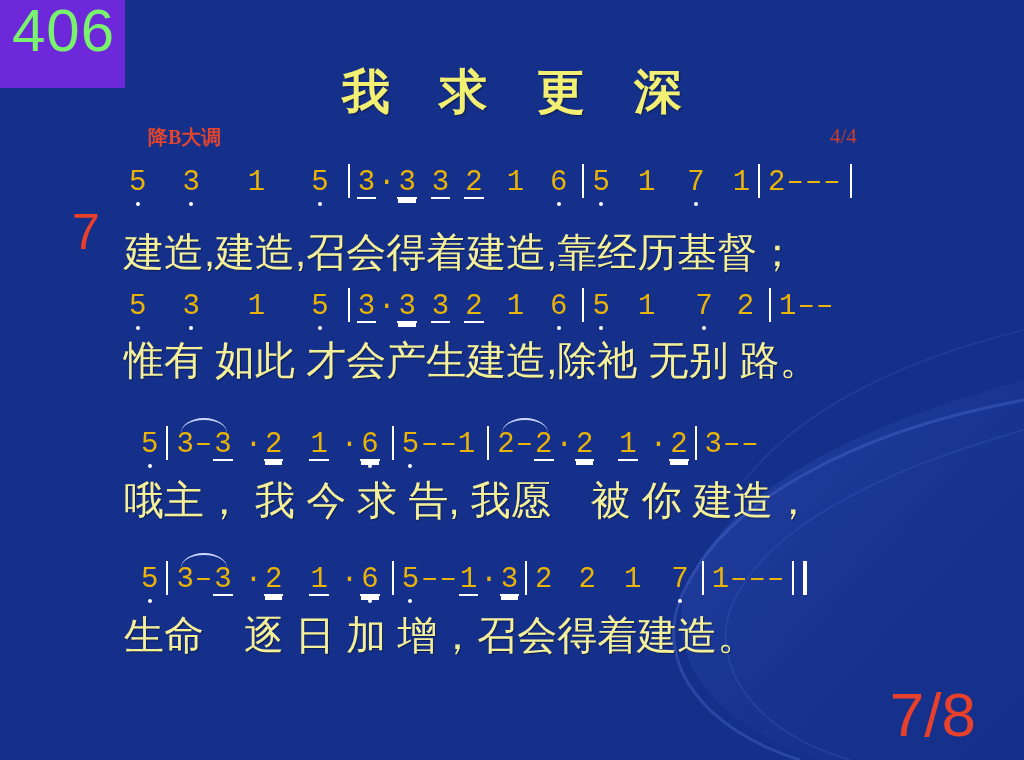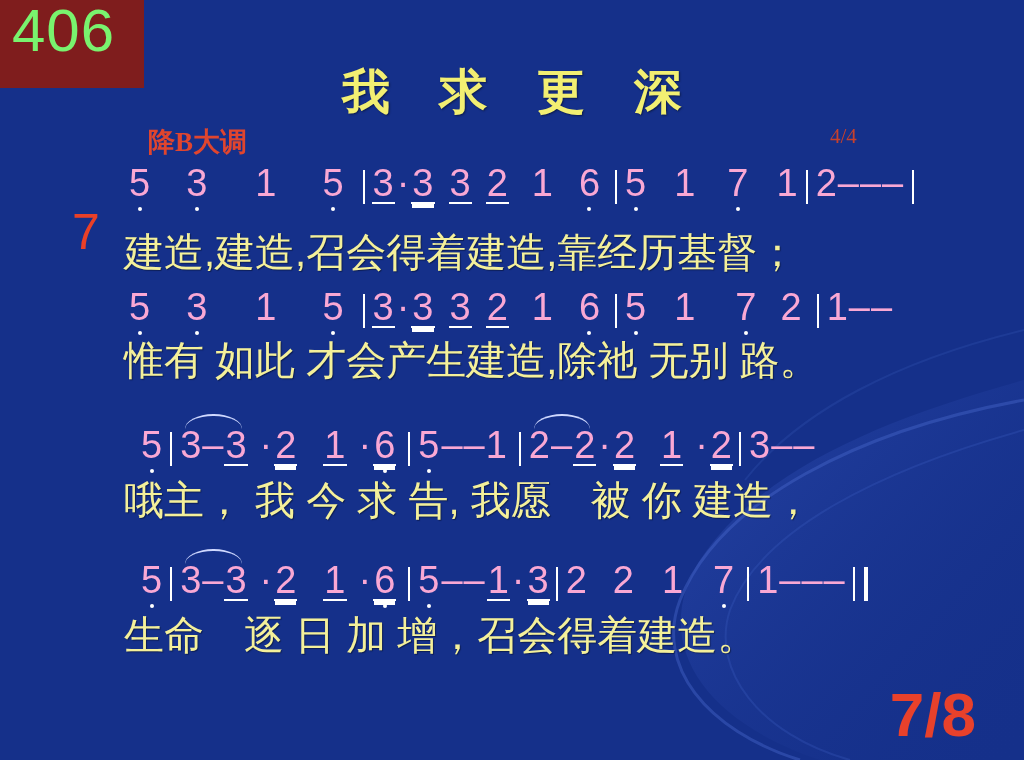--- a/index.html
+++ b/index.html
@@ -19,22 +19,22 @@
       linear-gradient(180deg, #091436 0%, #16307f 30%, #1b3a93 52%, #132a६b 75%, #0a1538 100%);
     background-color: #15308a;
   }
   
   .bg-deco { position: absolute; inset: 0; pointer-events: none; }
 
   
   #hymn-badge {
     position: absolute;
     left: 0; top: 0;
-    width: 144px; height: 88px;
-    background: #7f1d1d;
+    width: 125px; height: 88px;
+    background: #6d28d9;
   }
   #hymn-badge .num {
     position: absolute;
     left: 12px; top: -4px;
     font-size: 60px;
     color: #79f36e;
     letter-spacing: 1px;
     font-family: "Liberation Sans", sans-serif;
   }
 
@@ -48,21 +48,21 @@
     color: #f2ef72;
     letter-spacing: 18px;
     text-indent: 18px;
     text-shadow: 1px 1px 2px rgba(0,0,0,0.45);
   }
 
   
   #key-sig {
     position: absolute;
     left: 148px; top: 124px;
-    font-size: 27px;
+    font-size: 20px;
     color: #e0452e;
     font-family: "Liberation Serif", serif;
     font-weight: bold;
   }
   #meter {
     position: absolute;
     left: 830px; top: 124px;
     font-size: 21px;
     color: #c8402c;
     font-family: "Liberation Serif", serif;
@@ -76,23 +76,23 @@
     color: #ea4027;
     font-family: "Liberation Sans", sans-serif;
   }
 
   
   .stave {
     position: absolute;
     left: 0; right: 0;
   }
   .notation {
-    color: #f9a8d4;
-    font-family: Liberation Sans, sans-serif;
-    font-size: 38px;
+    color: #eab308;
+    font-family: Liberation Mono, monospace;
+    font-size: 29px;
     white-space: nowrap;
     line-height: 1;
     height: 44px;
   }
   .lyrics {
     color: #f4f09a;
     font-size: 40px;
     white-space: nowrap;
     line-height: 1;
     text-shadow: 1px 1px 1px rgba(0,0,0,0.4);
@@ -157,21 +157,20 @@
     border-radius: 50% 50% 0 0 / 100% 100% 0 0;
   }
 
   
   #page-indicator {
     position: absolute;
     right: 48px; bottom: 10px;
     font-size: 62px;
     color: #e8412b;
     font-family: "Liberation Sans", sans-serif;
-    font-weight: bold;
   }
 </style>
 </head>
 <body>
 
 <div id="slide">
 
   <svg class="bg-deco" width="1024" height="760" viewBox="0 0 1024 760">
     <defs>
       <linearGradient id="gl" x1="0" y1="0" x2="1" y2="1">

